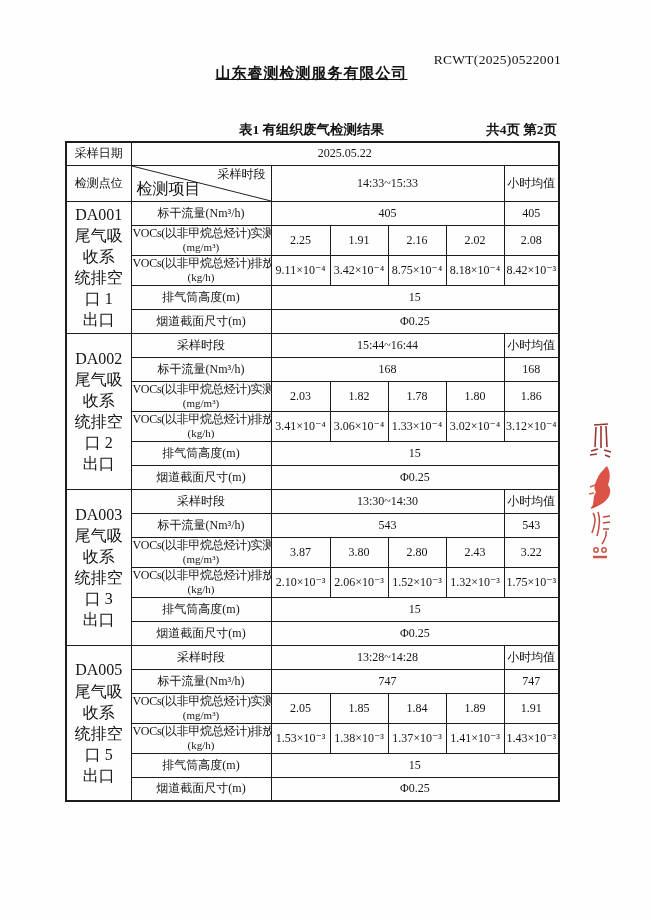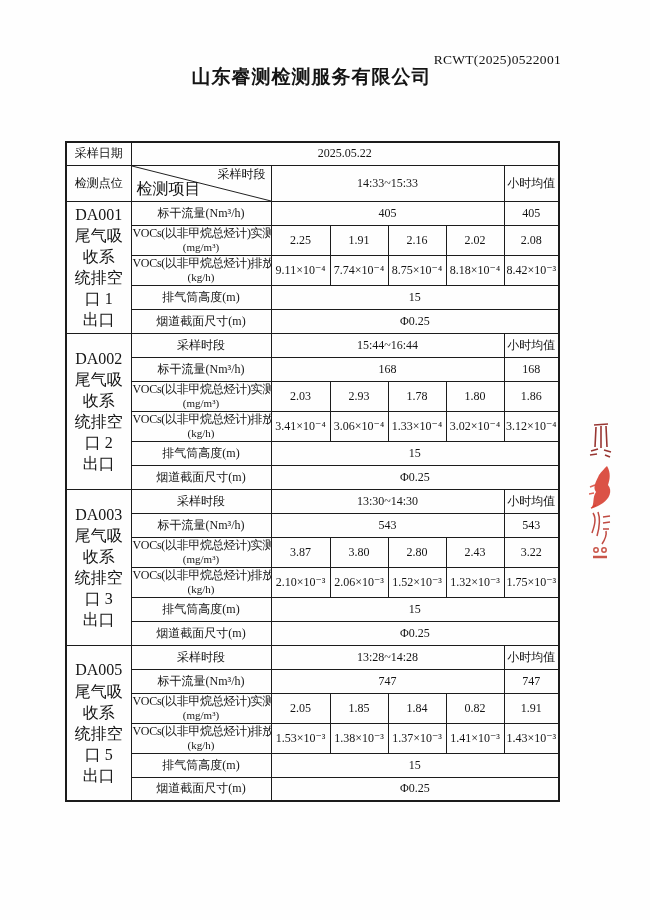--- a/index.html
+++ b/index.html
@@ -3,21 +3,21 @@
 <meta charset="utf-8">
 <style>
   html,body{margin:0;padding:0;}
   .page{
     position:relative; width:650px; height:920px; background:#fefefe;
     font-family:"Liberation Serif","DejaVu Serif",serif; color:#141414;
     overflow:hidden;
   }
   .doc-number{position:absolute; top:52px; right:89px; font-size:13.5px; letter-spacing:.3px;}
   .company-name{position:absolute; top:64px; left:65px; width:493px; text-align:center;
-    font-size:19px; font-weight:bold; letter-spacing:1px;}
+    font-size:15px; font-weight:bold; letter-spacing:1px;text-decoration:underline;}
   .report-title{position:absolute; top:87px; left:65px; width:493px; text-align:center;
     font-size:23px; font-weight:bold; letter-spacing:6px;}
   .caption-row{position:absolute; top:121px; left:65px; width:493px; height:17px;}
   .table-caption{position:absolute; left:0; right:0; text-align:center;
     font-size:13.5px; font-weight:bold;}
   .page-indicator{position:absolute; right:1px; top:0; font-size:13.5px; font-weight:bold;}
 
   table.report{
     position:absolute; top:141px; left:65px; border-collapse:collapse;
     table-layout:fixed; width:493px; border:2px solid #1c1c1c;
@@ -44,20 +44,24 @@
   .seal-f4{top:546px; left:592px;}
 </style>
 </head>
 <body>
 
 <div class="page">
 
   <div class="doc-number">RCWT(2025)0522001</div>
   <div class="company-name">山东睿测检测服务有限公司</div>
 
+  <div class="caption-row">
+    <span class="table-caption">表1  有组织废气检测结果</span>
+    <span class="page-indicator">共4页  第2页</span>
+  </div>
 
   <table class="report">
     <colgroup>
       <col style="width:65px">
         <col style="width:140px">
       <col style="width:59px">
         <col style="width:58px">
         <col style="width:58px">
         <col style="width:58px">
       <col style="width:55px">
@@ -103,21 +107,21 @@
       <td>2.16</td>
       <td>2.02</td>
       <td>2.08</td>
     </tr>
     <tr class="h30">
       <td class="lbl-sm">
         <span>VOCs(以非甲烷总烃计)排放速率</span>
         <span class="l2">(kg/h)</span>
       </td>
       <td>9.11×10⁻⁴</td>
-      <td>7.74×10⁻⁴</td>
+      <td>3.42×10⁻⁴</td>
       <td>8.75×10⁻⁴</td>
       <td>8.18×10⁻⁴</td>
       <td>8.42×10⁻³</td>
     </tr>
     <tr class="h24">
       <td>排气筒高度(m)</td>
       <td colspan="5">15</td>
     </tr>
     <tr class="h24">
       <td>烟道截面尺寸(m)</td>
@@ -139,21 +143,21 @@
       <td>标干流量(Nm³/h)</td>
       <td colspan="4">168</td>
       <td>168</td>
     </tr>
     <tr class="h30">
       <td class="lbl-sm">
         <span>VOCs(以非甲烷总烃计)实测浓度</span>
         <span class="l2">(mg/m³)</span>
       </td>
       <td>2.03</td>
-      <td>2.93</td>
+      <td>1.82</td>
       <td>1.78</td>
       <td>1.80</td>
       <td>1.86</td>
     </tr>
     <tr class="h30">
       <td class="lbl-sm">
         <span>VOCs(以非甲烷总烃计)排放速率</span>
         <span class="l2">(kg/h)</span>
       </td>
       <td>3.41×10⁻⁴</td>
@@ -235,21 +239,21 @@
       <td>747</td>
     </tr>
     <tr class="h30">
       <td class="lbl-sm">
         <span>VOCs(以非甲烷总烃计)实测浓度</span>
         <span class="l2">(mg/m³)</span>
       </td>
       <td>2.05</td>
       <td>1.85</td>
       <td>1.84</td>
-      <td>0.82</td>
+      <td>1.89</td>
       <td>1.91</td>
     </tr>
     <tr class="h30">
       <td class="lbl-sm">
         <span>VOCs(以非甲烷总烃计)排放速率</span>
         <span class="l2">(kg/h)</span>
       </td>
       <td>1.53×10⁻³</td>
       <td>1.38×10⁻³</td>
       <td>1.37×10⁻³</td>

